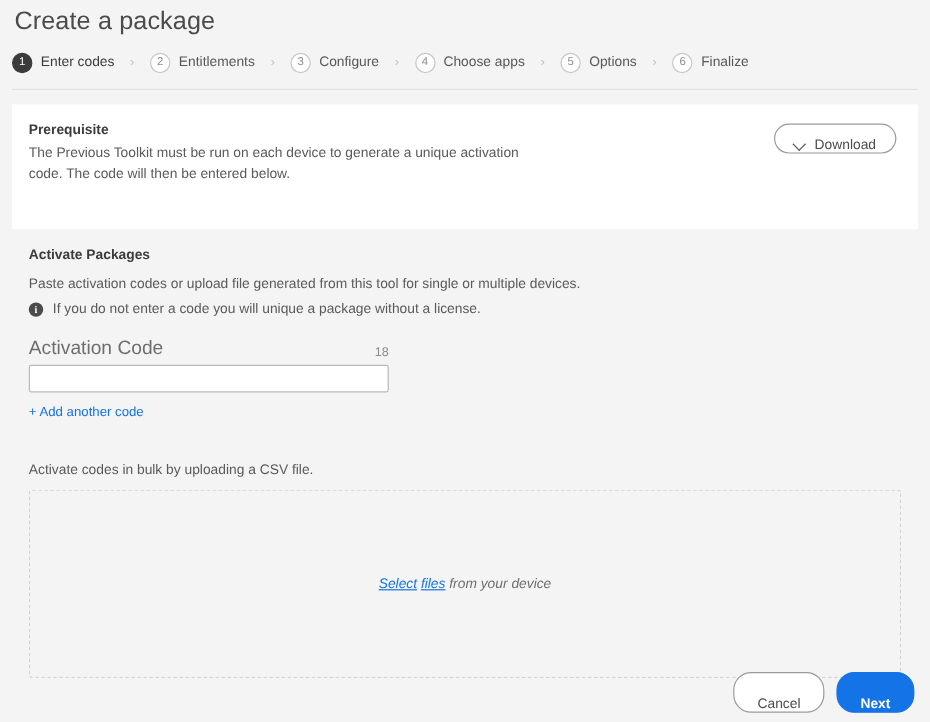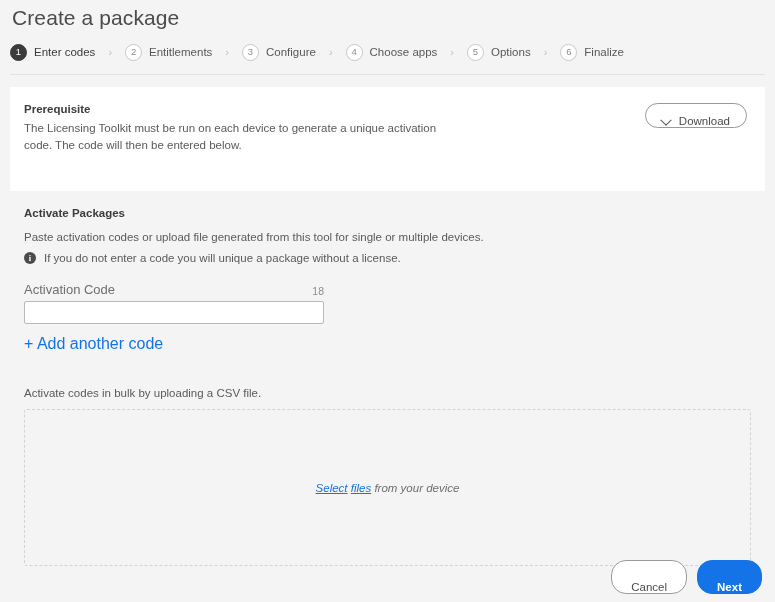--- a/index.html
+++ b/index.html
@@ -184,21 +184,21 @@
   }
 
   .field-block { width: 300px; }
   .field-head {
     display: flex;
     justify-content: space-between;
     align-items: flex-end;
     margin-bottom: 4px;
   }
   .field-label {
-    font-size: 13px;
+    font-size: 16px;
     color: #6e6e6e;
   }
   .field-counter {
     font-size: 10.5px;
     color: #8d8d8d;
   }
   .text-input {
     width: 100%;
     height: 23px;
     border: 1px solid #b9b9b9;
@@ -206,21 +206,21 @@
     background: #ffffff;
     box-sizing: border-box;
     font-family: inherit;
     font-size: 11.5px;
     color: #3b3b3b;
     padding: 0 7px;
     outline: none;
   }
   .link {
     color: #1473e6;
-    font-size: 16px;
+    font-size: 11px;
     text-decoration: none;
     cursor: pointer;
     display: inline-block;
   }
   .add-link { margin-top: 11px; }
 
   .bulk-desc {
     font-size: 11.5px;
     color: #5a5a5a;
     margin: 34px 0 10px 0;
@@ -309,21 +309,21 @@
     <span class="step-label">Finalize</span>
   </button>
 
 </nav>
 
 <div class="header-divider"></div>
 
 <section class="prereq-card">
   <div class="prereq-text">
     <p class="prereq-title">Prerequisite</p>
-    <p class="prereq-body">The Licensing Toolkit must be run on each device to generate a unique activation code. The code will then be entered below.</p>
+    <p class="prereq-body">The Previous Toolkit must be run on each device to generate a unique activation code. The code will then be entered below.</p>
   </div>
   <button class="btn btn-outline">
     <span class="chev"></span>
     <span>Download</span>
   </button>
 </section>
 
 <section class="activate">
   <p class="section-title">Activate Packages</p>
   <p class="section-desc">Paste activation codes or upload file generated from this tool for single or multiple devices.</p>

